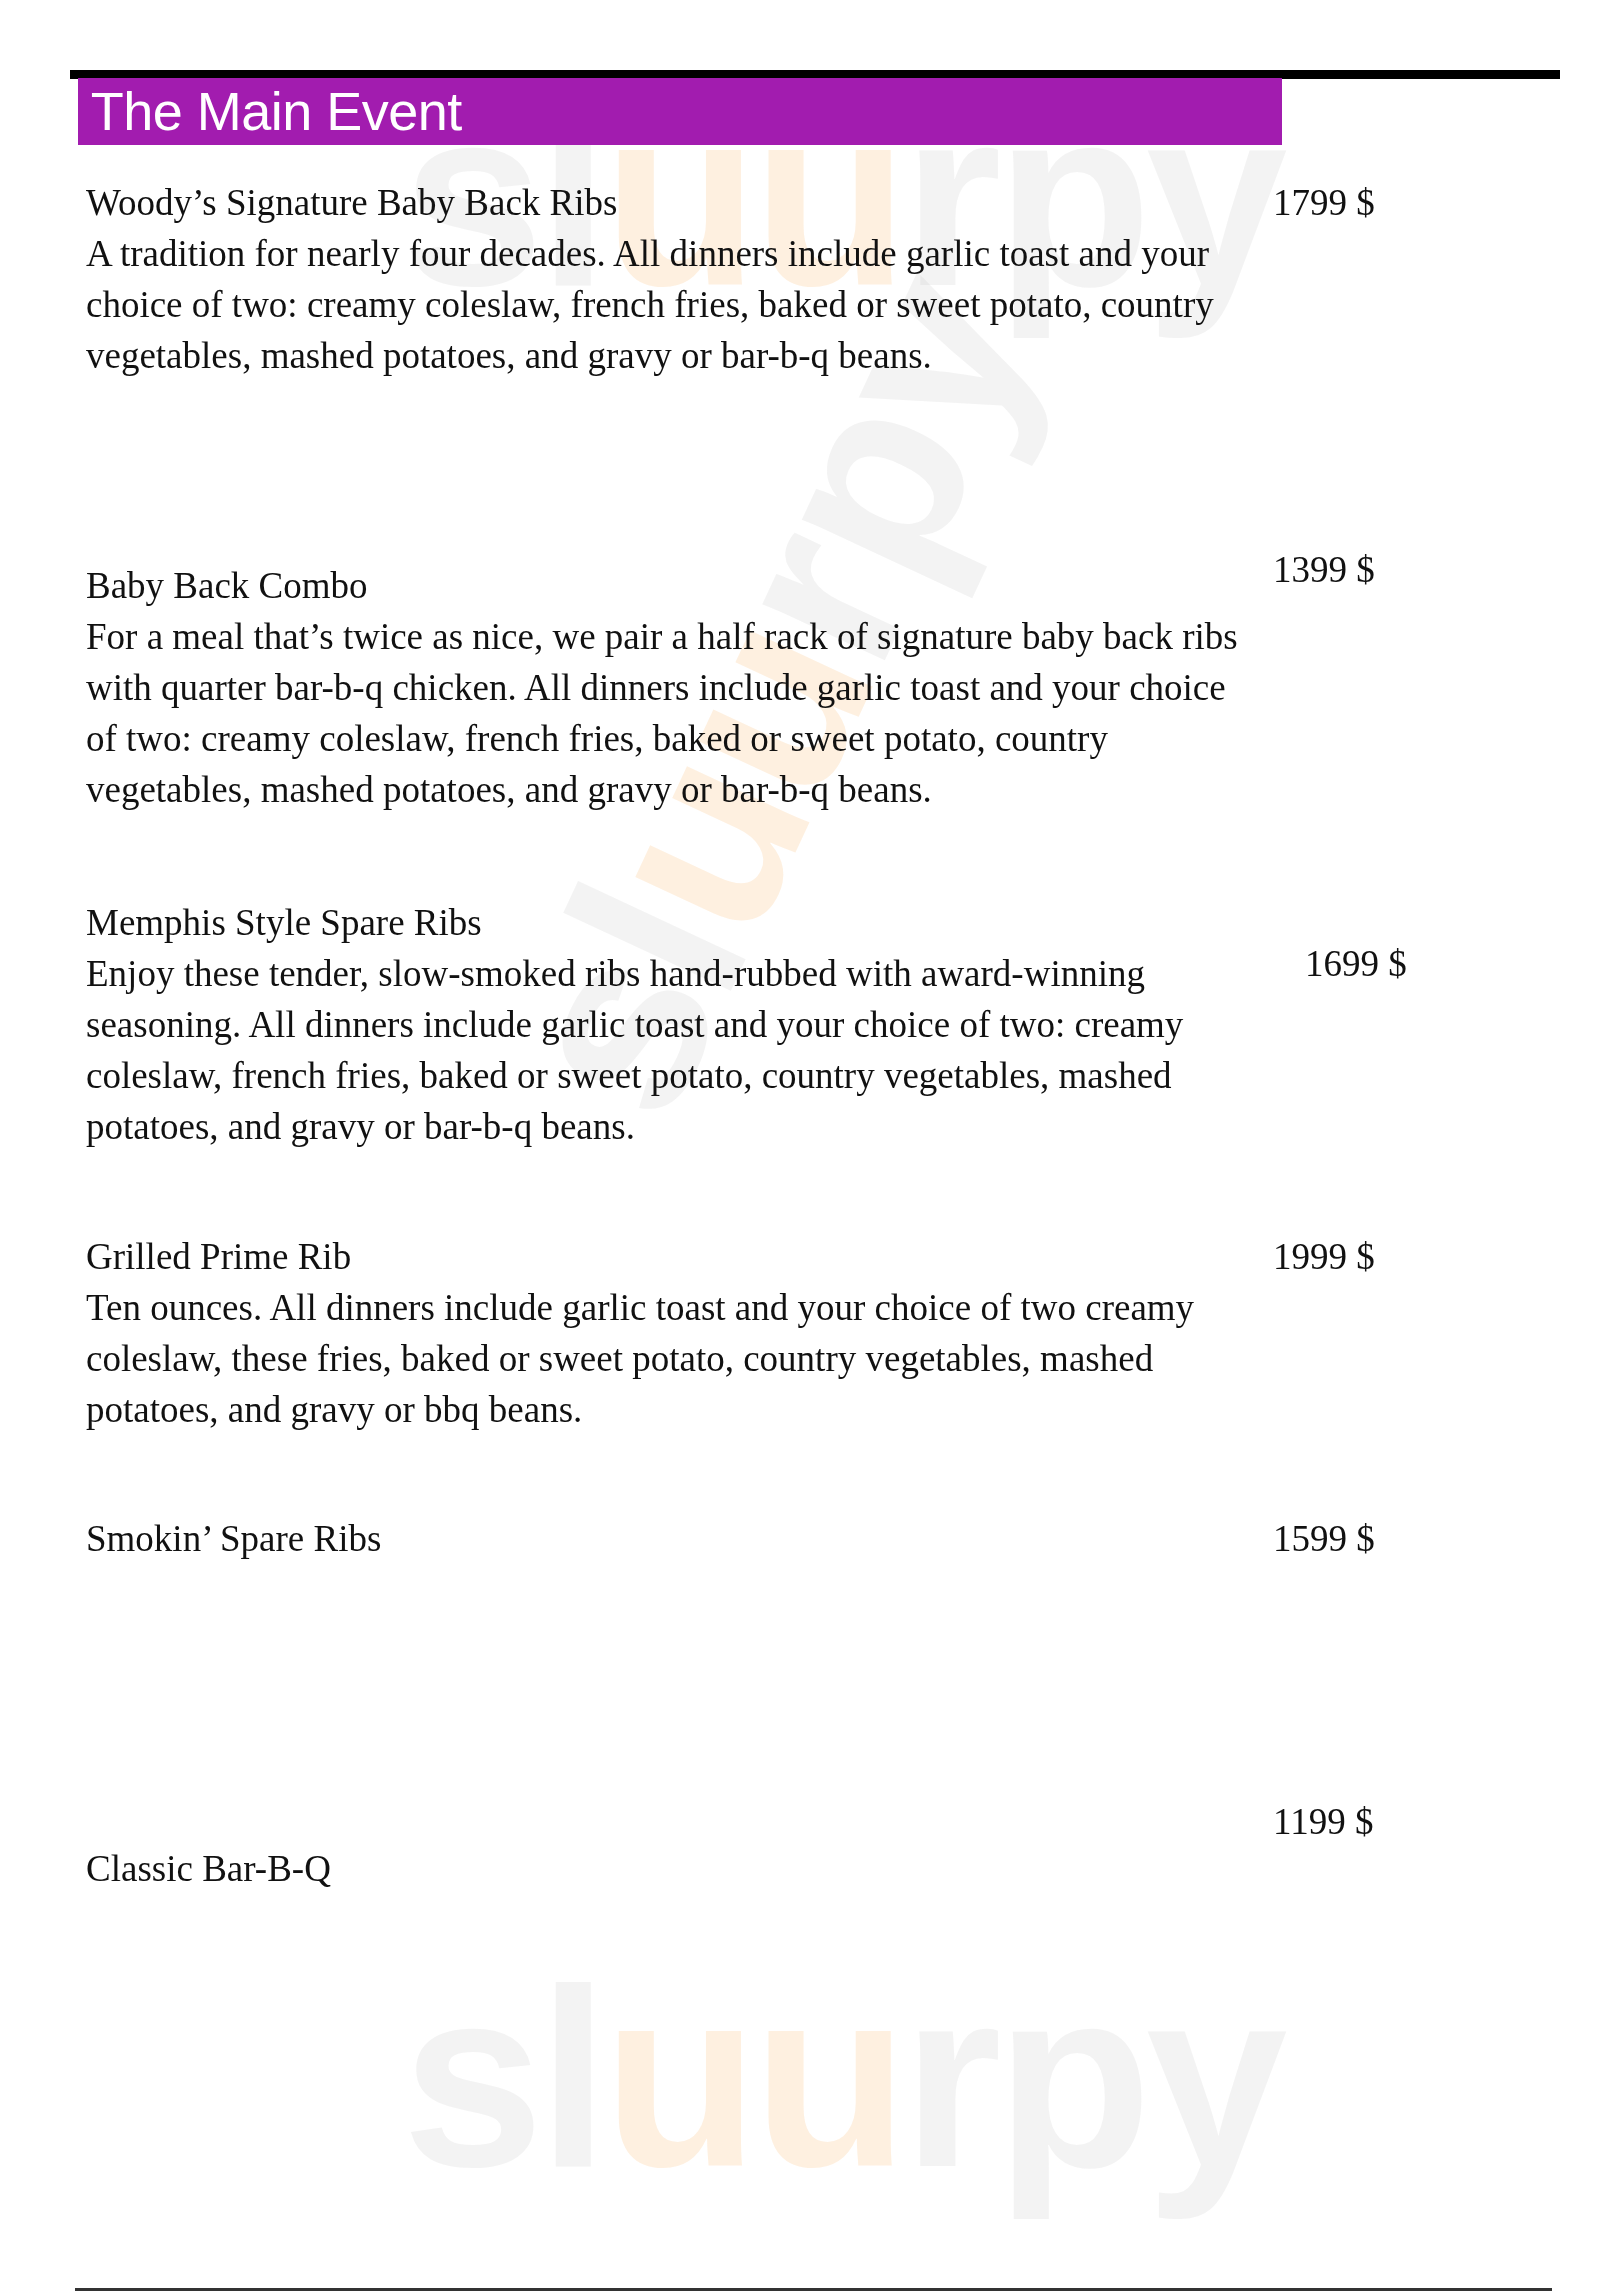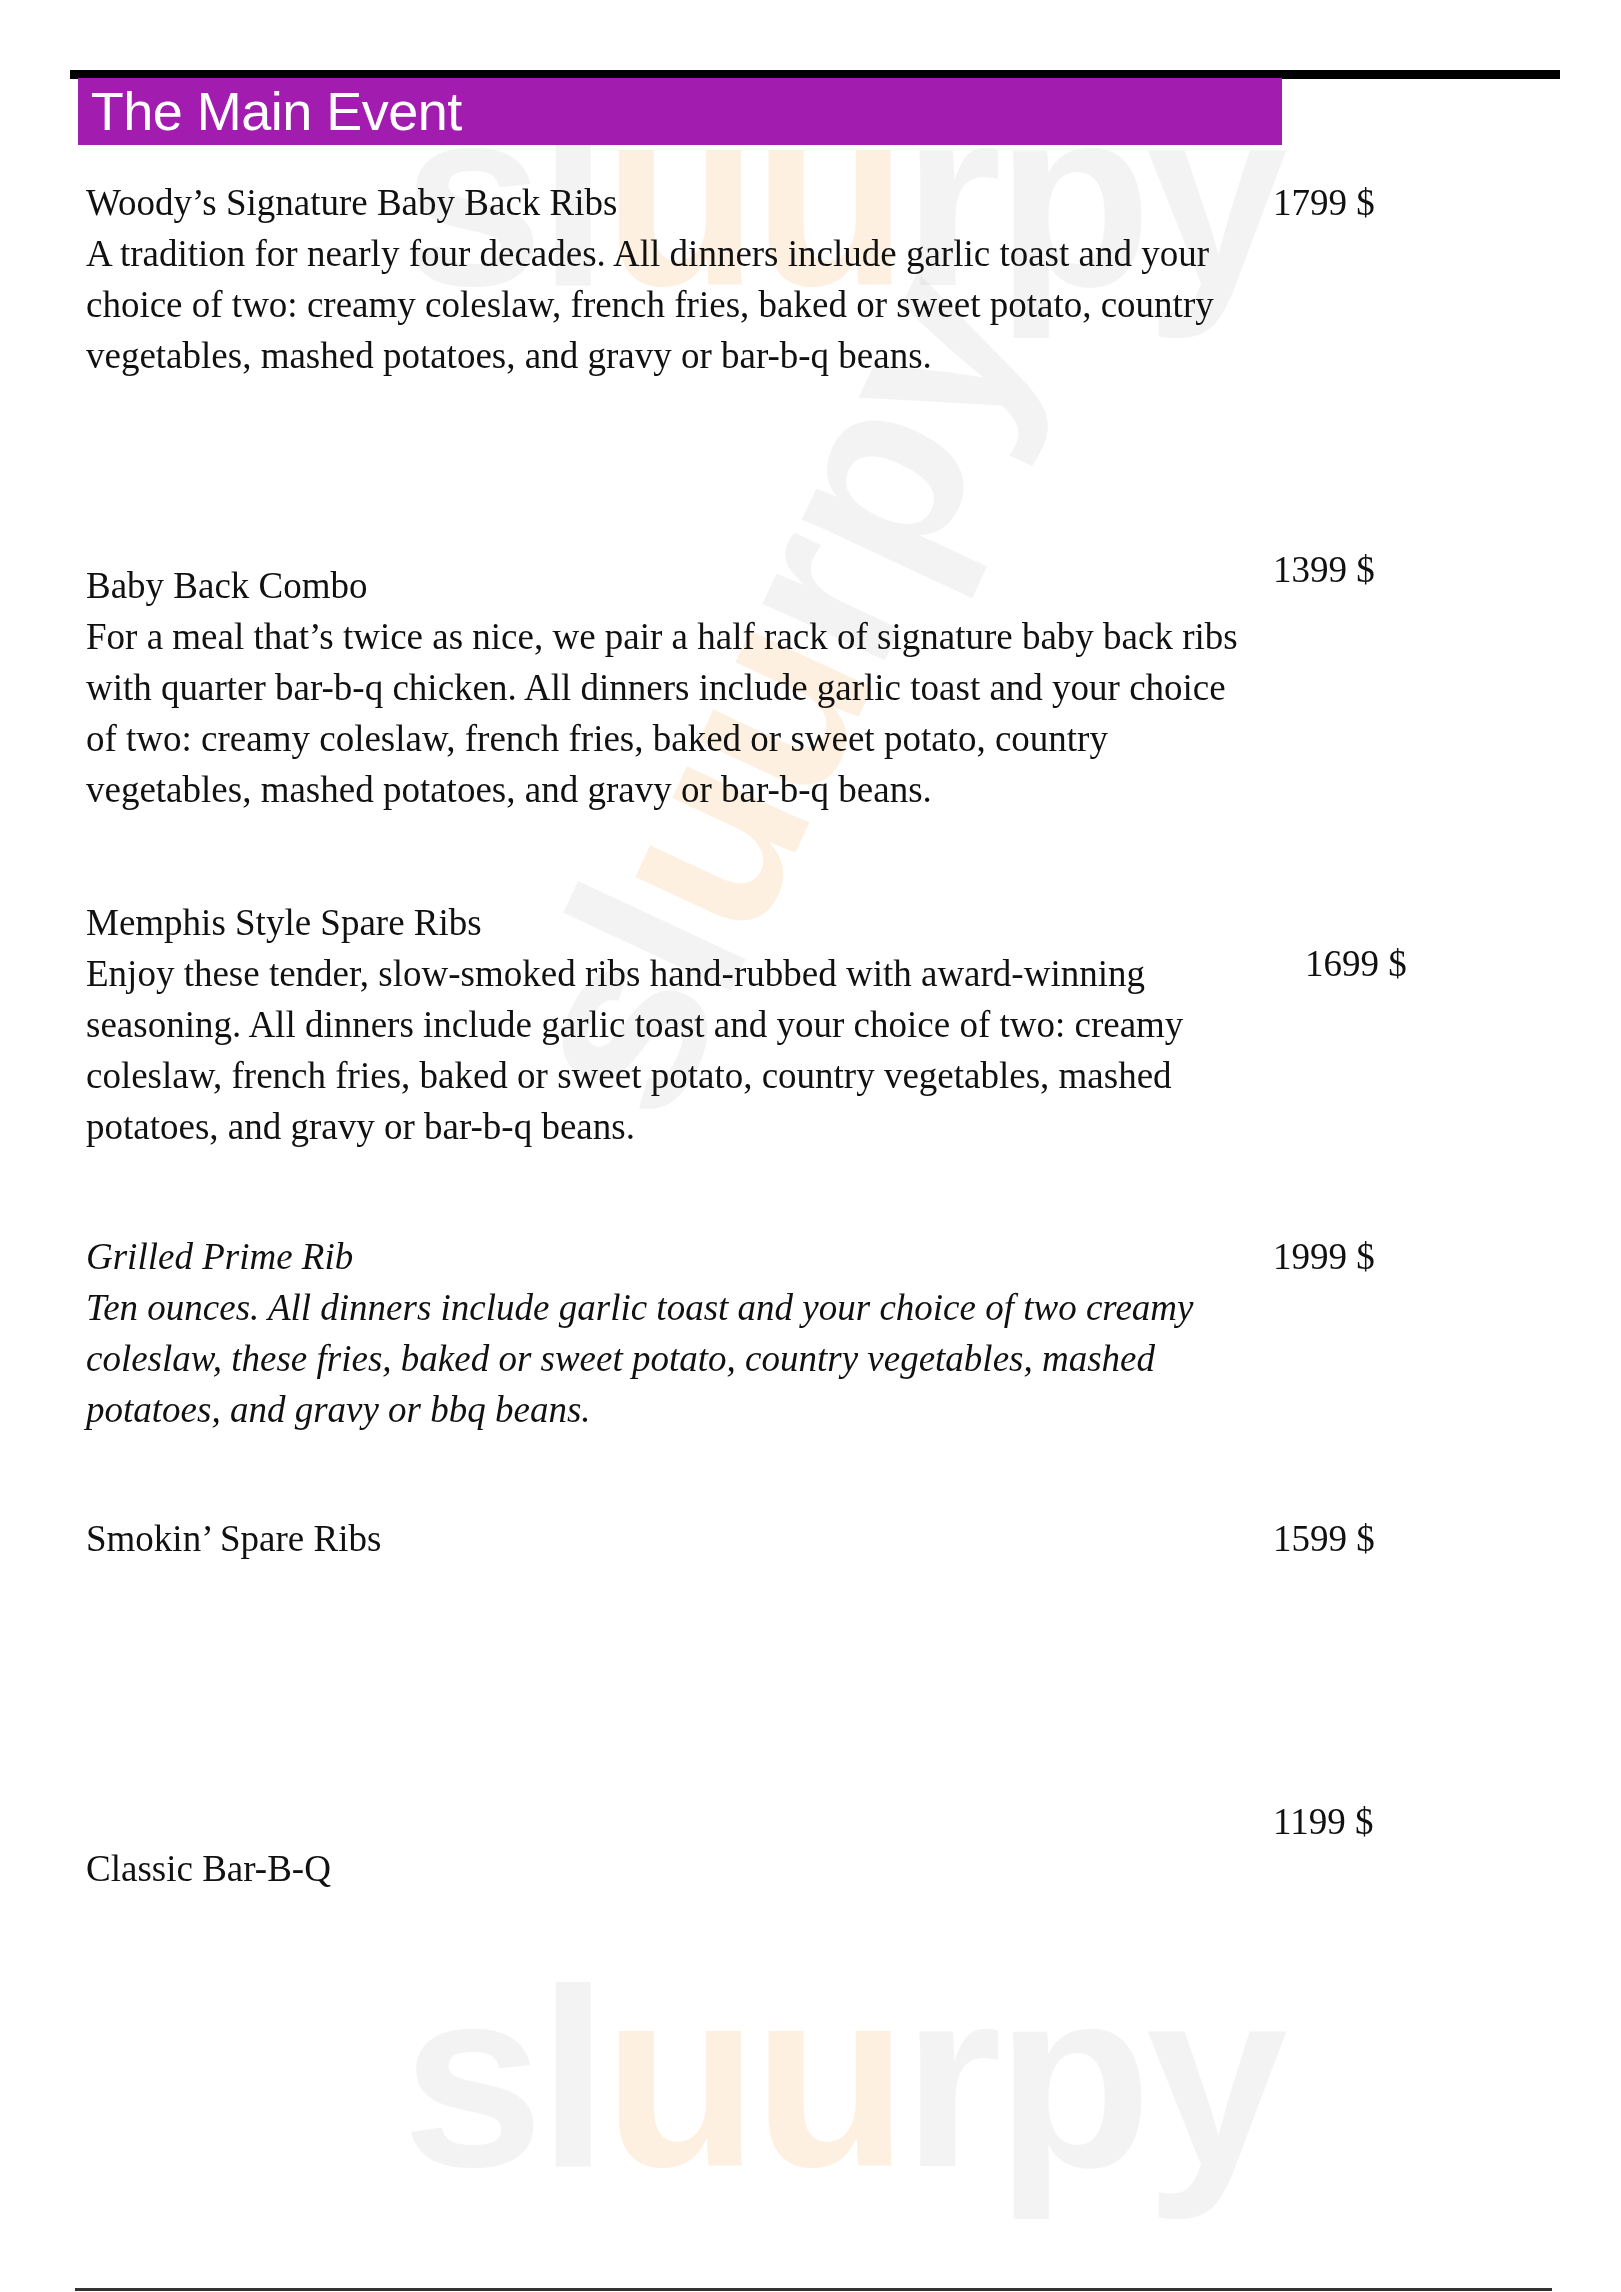--- a/index.html
+++ b/index.html
@@ -45,21 +45,21 @@
     <span class="item-desc">For a meal that’s twice as nice, we pair a half rack of signature baby back ribs with quarter bar-b-q chicken. All dinners include garlic toast and your choice of two: creamy coleslaw, french fries, baked or sweet potato, country vegetables, mashed potatoes, and gravy or bar-b-q beans.</span>
   </div>
   <div class="price" style="top:512px;margin-top:32px;">1399 $</div>
 
   <div class="item" style="top:897px;">
     <span class="item-name">Memphis Style Spare Ribs</span>
     <span class="item-desc">Enjoy these tender, slow-smoked ribs hand-rubbed with award-winning seasoning. All dinners include garlic toast and your choice of two: creamy coleslaw, french fries, baked or sweet potato, country vegetables, mashed potatoes, and gravy or bar-b-q beans.</span>
   </div>
   <div class="price" style="top:938px;margin-left:32px;">1699 $</div>
 
-  <div class="item" style="top:1231px;font-style:italic;">
+  <div class="item" style="top:1231px;">
     <span class="item-name">Grilled Prime Rib</span>
     <span class="item-desc">Ten ounces.  All dinners include garlic toast and your choice of two creamy coleslaw, these fries, baked or sweet potato, country vegetables, mashed potatoes, and gravy or bbq beans.</span>
   </div>
   <div class="price" style="top:1231px;">1999 $</div>
 
   <div class="item" style="top:1513px;">
     <span class="item-name">Smokin’ Spare Ribs</span>
   </div>
   <div class="price" style="top:1513px;">1599 $</div>
 

